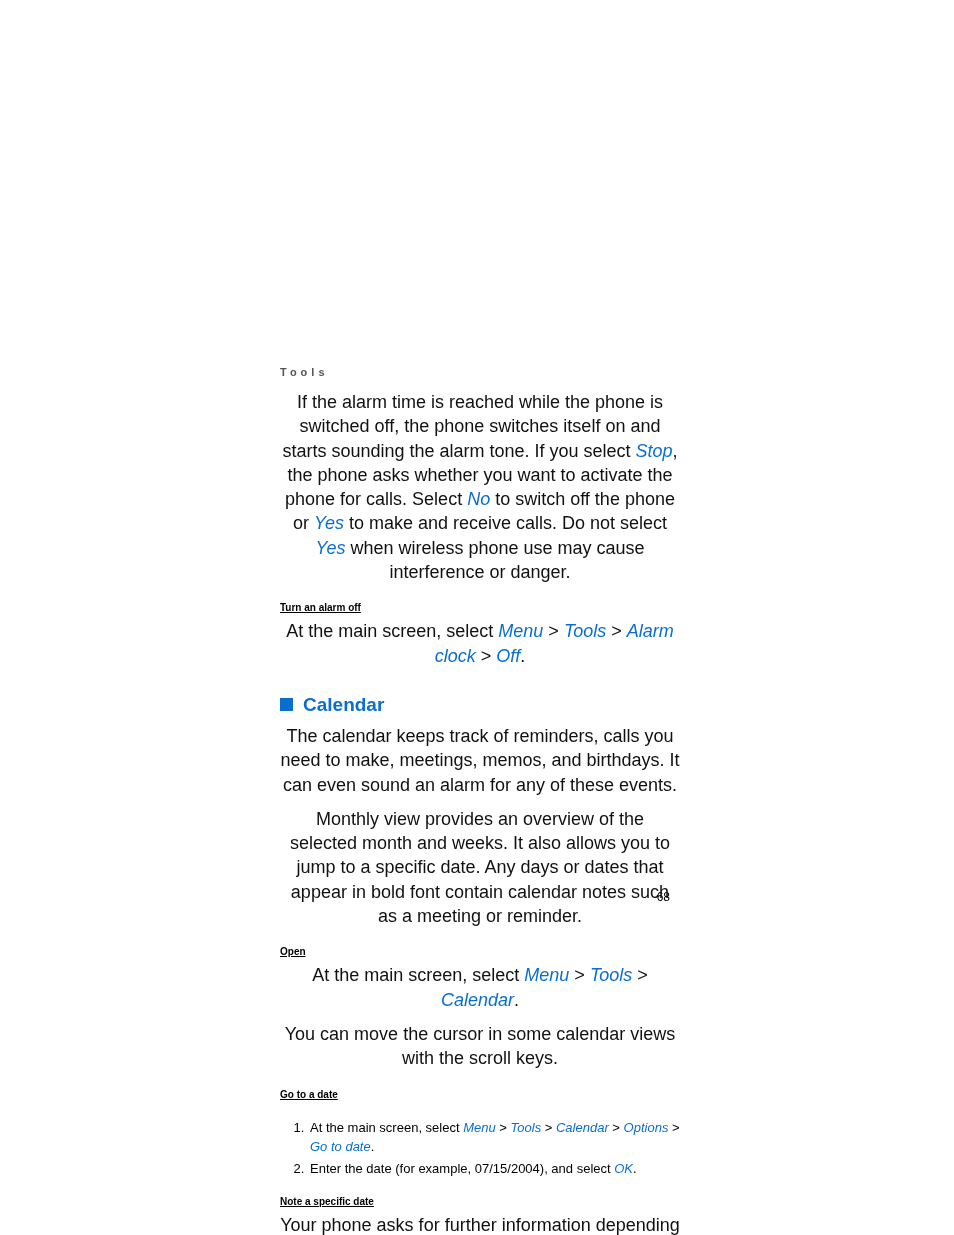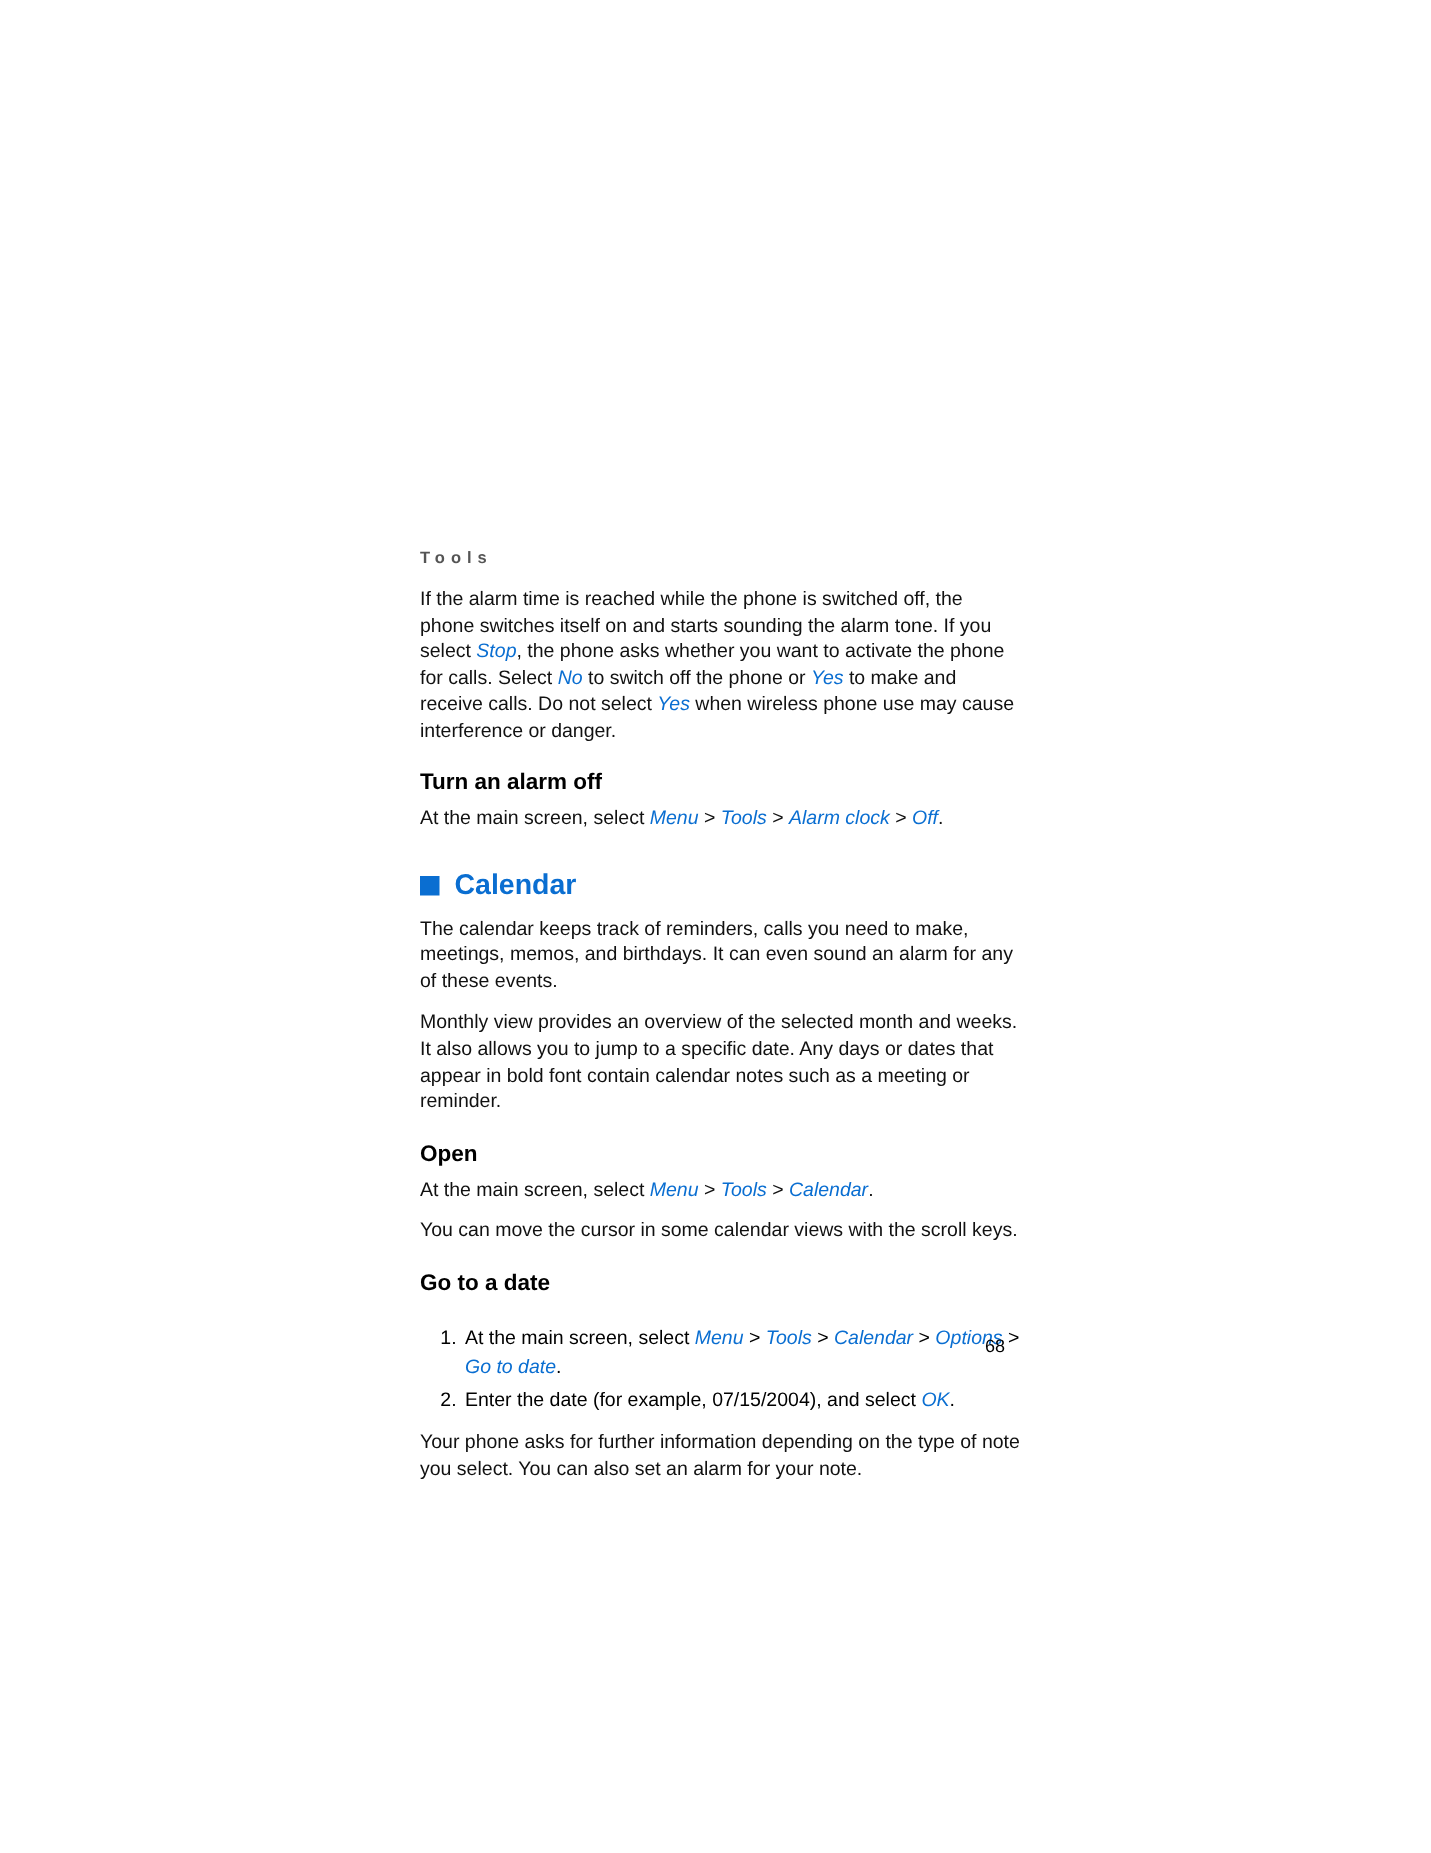--- a/index.html
+++ b/index.html
@@ -19,32 +19,34 @@
     width: 400px;
   }
   .kicker {
     font-size: 11px;
     font-weight: 700;
     letter-spacing: 4px;
     color: #555;
     margin-bottom: 12px;
   }
   p {
-    font-size: 13px;
+    font-size: 18px;
     line-height: 1.35;
     margin: 0 0 10px 0;
     color: #111;
+    text-align: center;
   }
   .blue {
     color: #0a6ed1;
     font-style: italic;
   }
   h3.sub {
-    font-size: 15px;
+    font-size: 10px;
     font-weight: 700;
+    text-decoration: underline;
     margin: 18px 0 6px 0;
   }
   h2.section {
     font-size: 19px;
     font-weight: 700;
     color: #0a6ed1;
     margin: 26px 0 8px 0;
     display: flex;
     align-items: center;
     gap: 10px;
@@ -105,16 +107,17 @@
   <h3 class="sub">Go to a date</h3>
   <ol>
     <li>
       <span>At the main screen, select </span><span class="blue">Menu</span><span> &gt; </span><span class="blue">Tools</span><span> &gt; </span><span class="blue">Calendar</span><span> &gt; </span><span class="blue">Options</span><span> &gt; </span><span class="blue">Go to date</span><span>.</span>
     </li>
     <li>
       <span>Enter the date (for example, 07/15/2004), and select </span><span class="blue">OK</span><span>.</span>
     </li>
   </ol>
 
+  <h3 class="sub">Note a specific date</h3>
   <p>Your phone asks for further information depending on the type of note you select. You can also set an alarm for your note.</p>
 </div>
 
 <div class="pagenum">68</div>
 
 </body></html>

